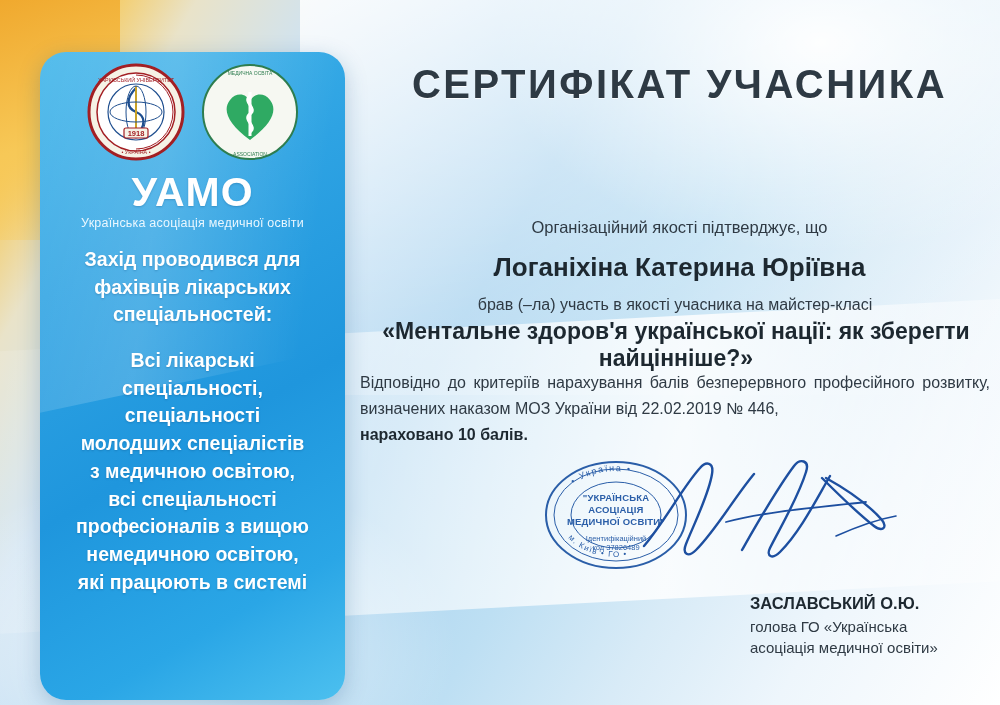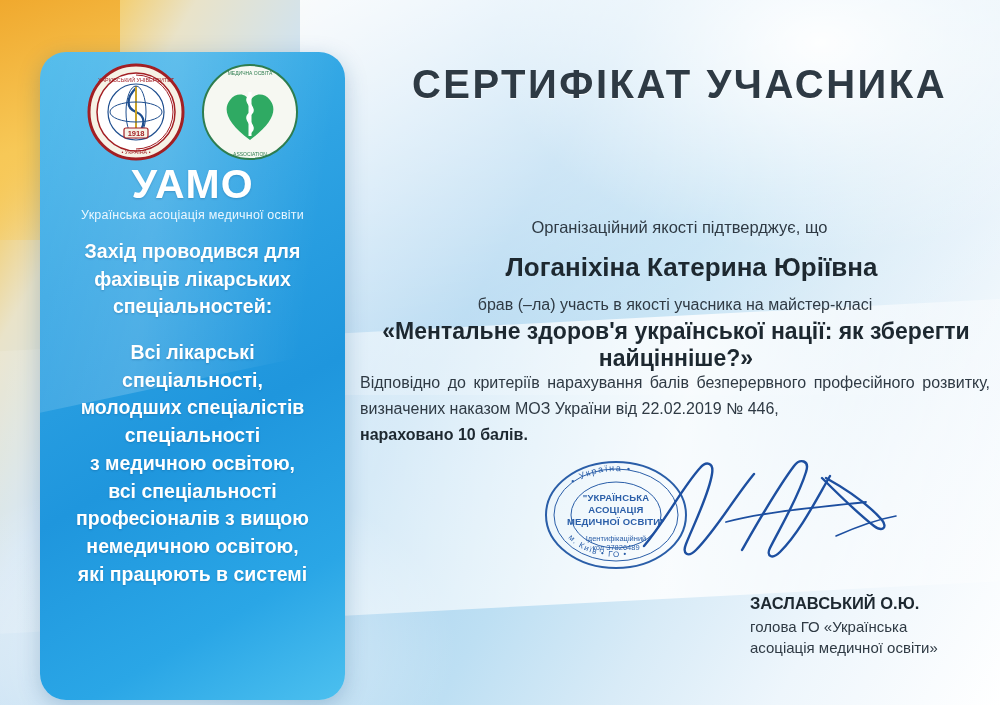--- a/index.html
+++ b/index.html
@@ -100,21 +100,21 @@
 
   .emblem {
     position: relative;
     width: 100px;
     height: 100px;
   }
 
   .uamo-wordmark {
     position: relative;
     text-align: center;
-    margin-top: 0;
+    margin-top: 8px;
   }
   .uamo-wordmark .big {
     font-size: 41px;
     font-weight: bold;
     color: #ffffff;
     letter-spacing: 1px;
     line-height: 1;
     text-shadow: 0 1px 2px rgba(0,60,110,0.25);
   }
   .uamo-wordmark .sub {
@@ -198,21 +198,21 @@
     left: 12px;
     top: 218px;
     width: 615px;
     text-align: center;
     font-size: 16.5px;
     color: #2f3a44;
   }
 
   .recipient {
     position: absolute;
-    left: 24px;
+    left: 12px;
     top: 252px;
     width: 615px;
     text-align: center;
     font-size: 26px;
     font-weight: bold;
     color: #1d2830;
   }
 
   .role-line {
     position: absolute;
@@ -363,22 +363,22 @@
       <div class="sub">Українська асоціація медичної освіти</div>
     </div>
 
     <div class="panel-text">
       <div>Захід проводився для</div>
       <div>фахівців лікарських</div>
       <div>спеціальностей:</div>
       <div class="block-gap"></div>
       <div>Всі лікарські</div>
       <div>спеціальності,</div>
+      <div>спеціальності</div>
       <div>молодших спеціалістів</div>
-      <div>спеціальності</div>
       <div>з медичною освітою,</div>
       <div>всі спеціальності</div>
       <div>професіоналів з вищою</div>
       <div>немедичною освітою,</div>
       <div>які працюють в системі</div>
     </div>
   </div>
 
   <div class="main">
 

